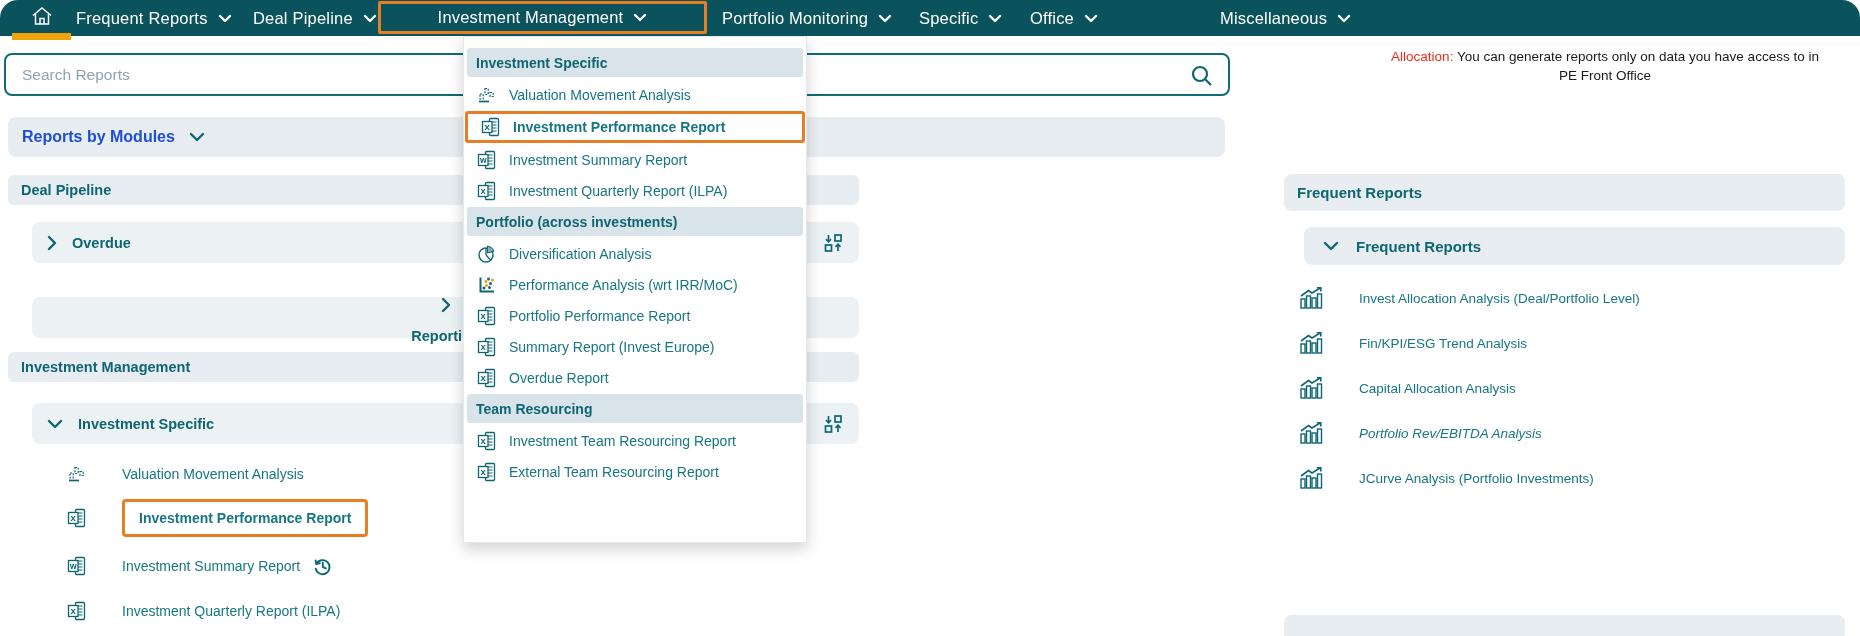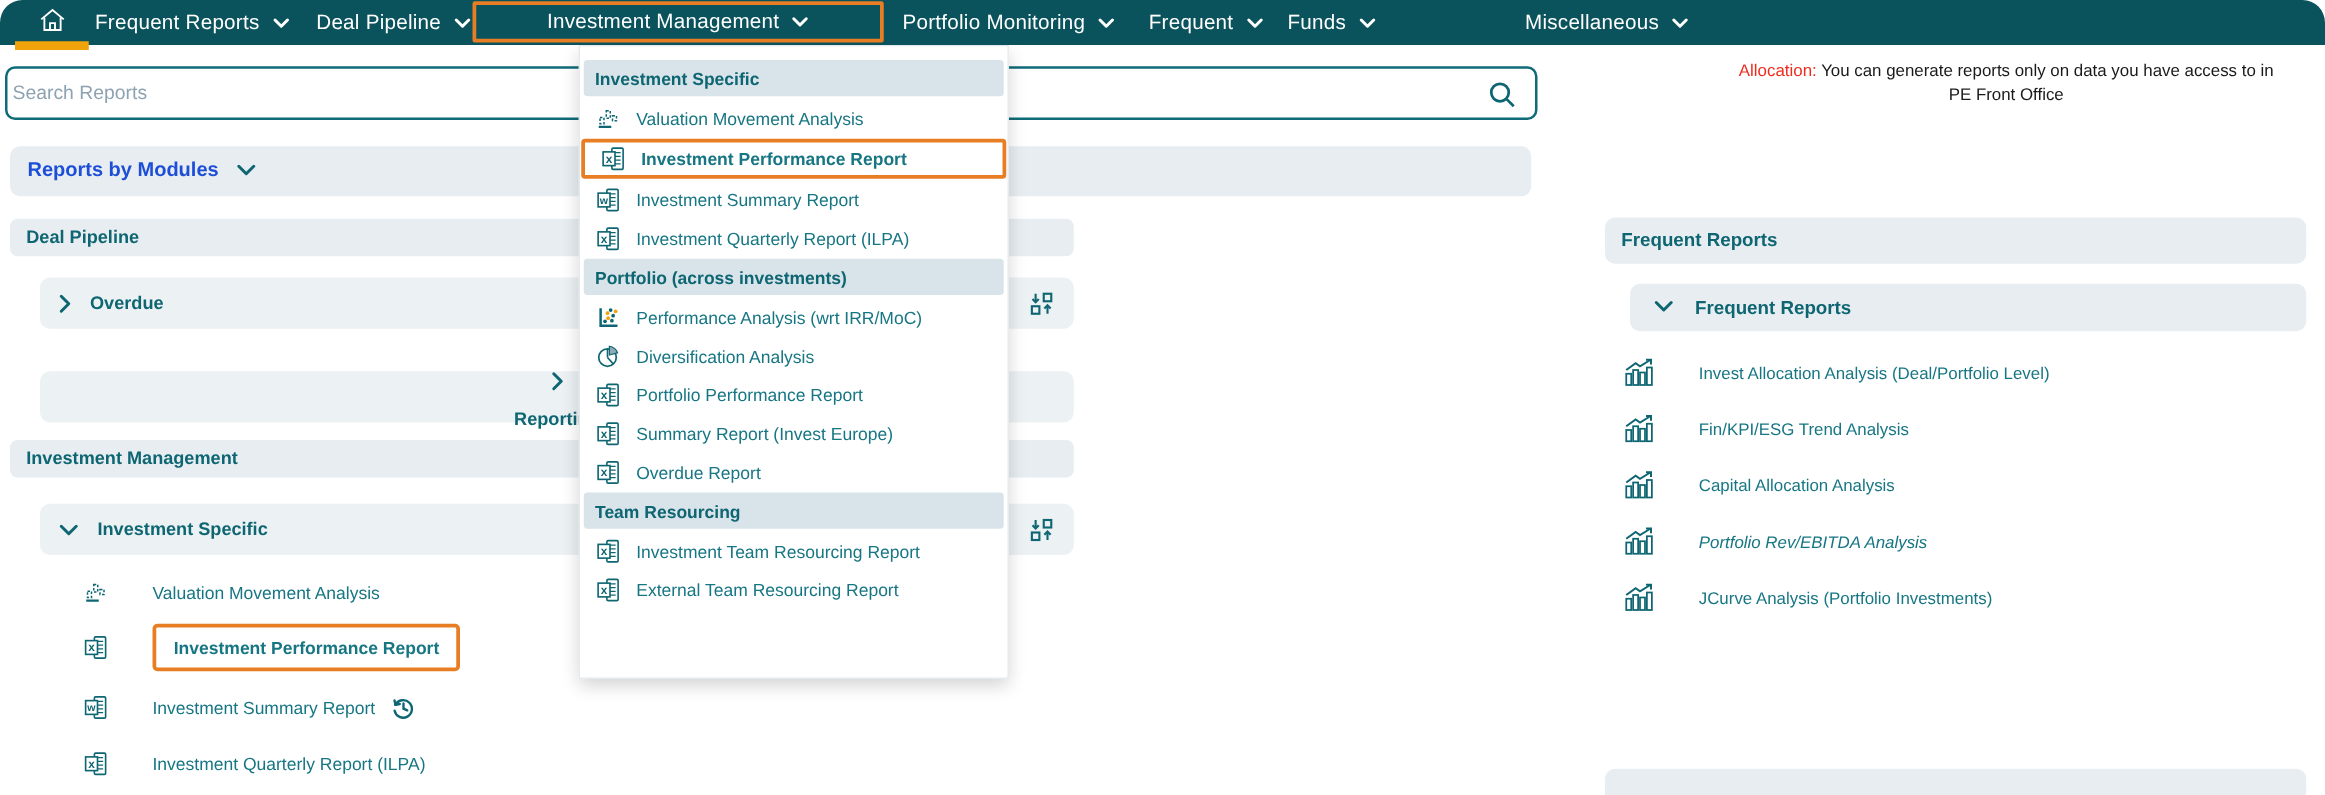--- a/index.html
+++ b/index.html
@@ -12,21 +12,21 @@
             align-items:center;justify-content:center;cursor:pointer;}
   .home-underline{position:absolute;left:12px;top:33px;width:59px;height:7px;background:#F0A30A;z-index:22;}
   .nav-item{position:absolute;top:0;height:36px;display:flex;align-items:center;gap:10px;
             color:#fff;font-size:16.5px;letter-spacing:.2px;cursor:pointer;white-space:nowrap;}
   .nav-item.hl{top:1px;height:33px;width:329px;justify-content:center;
                border:3px solid #E87E23;box-sizing:border-box;border-radius:2px;}
 
   
   .search-box{position:absolute;left:4px;top:53px;width:1226px;height:43px;box-sizing:border-box;
               border:2px solid #0F6B78;border-radius:8px;background:#fff;z-index:5;}
-  .search-box input{position:absolute;left:0;top:0;width:100%;height:100%;border:none;outline:none;
+  .search-box input{position:absolute;left:12px;top:0;width:100%;height:100%;border:none;outline:none;
               background:transparent;font-family:"Liberation Sans",sans-serif;font-size:15.5px;
               padding:0 52px 0 4px;box-sizing:border-box;color:#a21caf;}
   .search-box input::placeholder{color:#8EA3B2;}
   .search-ic{position:absolute;right:13px;top:8px;cursor:pointer;}
 
   
   .modules-bar{position:absolute;left:8px;top:117px;width:1217px;height:40px;background:#E8EDF1;
                border-radius:8px;display:flex;align-items:center;gap:14px;padding:0 14px;
                box-sizing:border-box;z-index:4;}
   .modules-bar .t{font-size:16px;font-weight:bold;color:#1d4ed8;}
@@ -114,29 +114,29 @@
         </div>
         <div class="nav-item" style="left: 722px;">
           <span>Portfolio Monitoring</span>
           <span style="display: flex;">
             <svg width="14" height="9" viewBox="0 0 14 9" fill="none" stroke="#fff" stroke-width="2.4" stroke-linecap="round" stroke-linejoin="round">
               <path d="M2 2 L7 7 L12 2"></path>
             </svg>
           </span>
         </div>
         <div class="nav-item" style="left: 919px;">
-          <span>Frequent</span>
+          <span>Specific</span>
           <span style="display: flex;">
             <svg width="14" height="9" viewBox="0 0 14 9" fill="none" stroke="#fff" stroke-width="2.4" stroke-linecap="round" stroke-linejoin="round">
               <path d="M2 2 L7 7 L12 2"></path>
             </svg>
           </span>
         </div>
         <div class="nav-item" style="left: 1030px;">
-          <span>Funds</span>
+          <span>Office</span>
           <span style="display: flex;">
             <svg width="14" height="9" viewBox="0 0 14 9" fill="none" stroke="#fff" stroke-width="2.4" stroke-linecap="round" stroke-linejoin="round">
               <path d="M2 2 L7 7 L12 2"></path>
             </svg>
           </span>
         </div>
         <div class="nav-item" style="left: 1220px;">
           <span>Miscellaneous</span>
           <span style="display: flex;">
             <svg width="14" height="9" viewBox="0 0 14 9" fill="none" stroke="#fff" stroke-width="2.4" stroke-linecap="round" stroke-linejoin="round">
@@ -345,46 +345,46 @@
             <line x1="10.5" y1="11" x2="15.5" y2="11" stroke="#0E6672"></line>
             <line x1="10.5" y1="14" x2="15.5" y2="14" stroke="#0E6672"></line>
             <rect x="1.5" y="4.5" width="9.5" height="11" fill="#fff" stroke="#0E6672" stroke-width="1.3"></rect>
             <text x="6.2" y="13" font-size="9.5" font-weight="bold" fill="#0E6672" text-anchor="middle" font-family="Liberation Sans, sans-serif">x</text>
           </svg>
         </span>
         <span>Investment Quarterly Report (ILPA)</span>
       </div>
       <div class="dd-header">
         <span>Portfolio (across investments)</span>
+      </div>
+      <div class="dd-item">
+        <span class="ic">
+          <svg width="20" height="20" viewBox="0 0 20 20">
+            <circle cx="9" cy="11" r="7" fill="none" stroke="#0E6672" stroke-width="1.4"></circle>
+            <path d="M10.5 2 A8 8 0 0 1 17 7.2 L10.5 9 Z" fill="#8FA9B6" stroke="#0E6672" stroke-width="1"></path>
+            <line x1="9" y1="11" x2="13.6" y2="16.1" stroke="#0E6672" stroke-width="1.3"></line>
+            <line x1="9" y1="11" x2="9" y2="4" stroke="#0E6672" stroke-width="1.3"></line>
+          </svg>
+        </span>
+        <span>Diversification Analysis</span>
       </div>
       <div class="dd-item">
         <span class="ic">
           <svg width="20" height="20" viewBox="0 0 20 20" fill="none">
             <path d="M3.5 2.5 V16.5 H17" stroke="#0E6672" stroke-width="2"></path>
             <circle cx="7" cy="13" r="1.5" fill="#0E6672"></circle>
             <circle cx="9.5" cy="10.5" r="1.5" fill="#F0A30A"></circle>
             <circle cx="12.5" cy="12.5" r="1.5" fill="#0E6672"></circle>
             <circle cx="9" cy="6.5" r="1.5" fill="#F0A30A"></circle>
             <circle cx="13.5" cy="8.5" r="1.5" fill="#0E6672"></circle>
             <circle cx="15.5" cy="5" r="1.5" fill="#F0A30A"></circle>
             <circle cx="11.5" cy="4" r="1.5" fill="#0E6672"></circle>
           </svg>
         </span>
         <span>Performance Analysis (wrt IRR/MoC)</span>
-      </div>
-      <div class="dd-item">
-        <span class="ic">
-          <svg width="20" height="20" viewBox="0 0 20 20">
-            <circle cx="9" cy="11" r="7" fill="none" stroke="#0E6672" stroke-width="1.4"></circle>
-            <path d="M10.5 2 A8 8 0 0 1 17 7.2 L10.5 9 Z" fill="#8FA9B6" stroke="#0E6672" stroke-width="1"></path>
-            <line x1="9" y1="11" x2="13.6" y2="16.1" stroke="#0E6672" stroke-width="1.3"></line>
-            <line x1="9" y1="11" x2="9" y2="4" stroke="#0E6672" stroke-width="1.3"></line>
-          </svg>
-        </span>
-        <span>Diversification Analysis</span>
       </div>
       <div class="dd-item">
         <span class="ic">
           <svg width="20" height="20" viewBox="0 0 20 20">
             <rect x="8.5" y="1.5" width="9" height="17" rx="1" fill="#fff" stroke="#0E6672" stroke-width="1.3"></rect>
             <line x1="10.5" y1="5" x2="15.5" y2="5" stroke="#0E6672"></line>
             <line x1="10.5" y1="8" x2="15.5" y2="8" stroke="#0E6672"></line>
             <line x1="10.5" y1="11" x2="15.5" y2="11" stroke="#0E6672"></line>
             <line x1="10.5" y1="14" x2="15.5" y2="14" stroke="#0E6672"></line>
             <rect x="1.5" y="4.5" width="9.5" height="11" fill="#fff" stroke="#0E6672" stroke-width="1.3"></rect>

